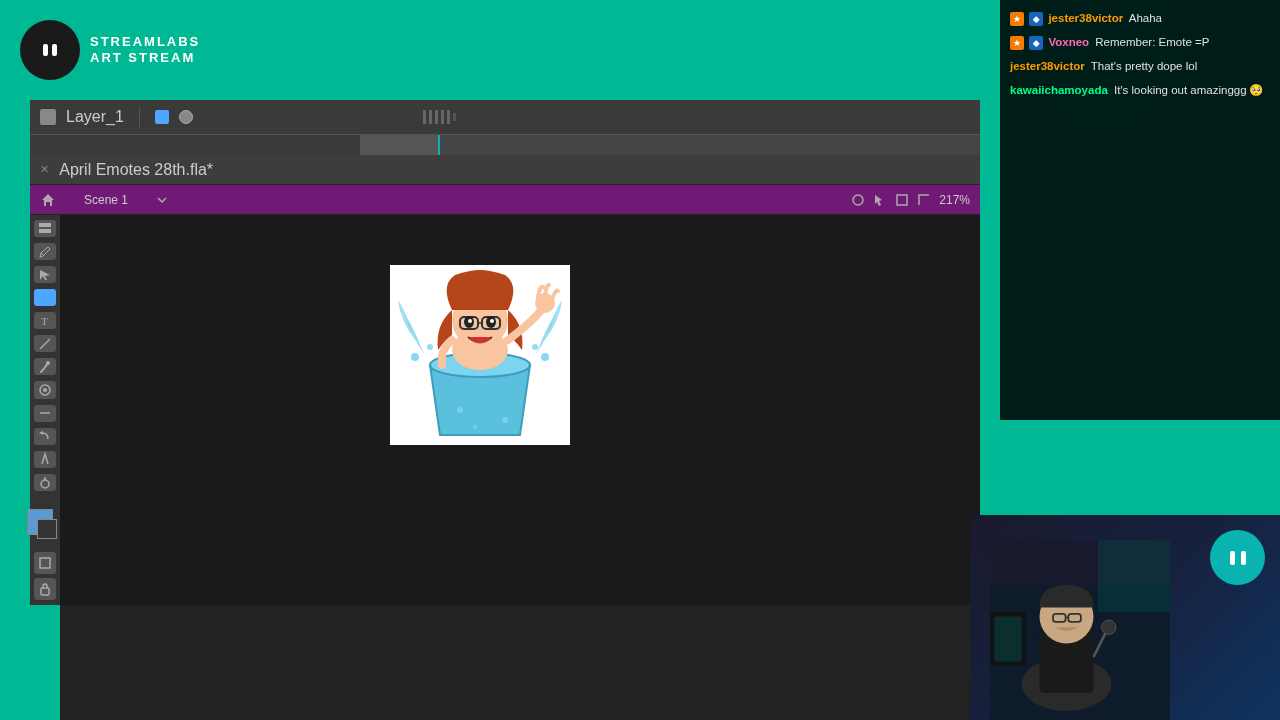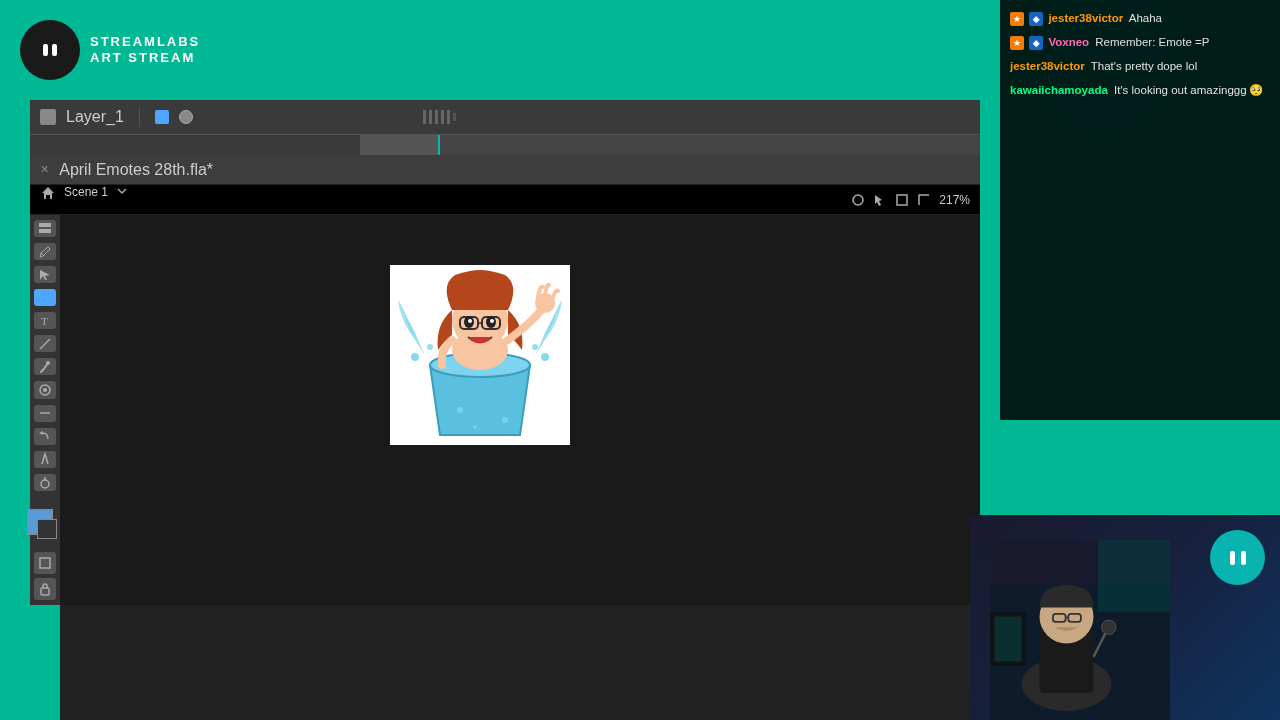--- a/index.html
+++ b/index.html
@@ -135,25 +135,26 @@
       font-size: 16px;
     }
 
     
     .scene-bar {
       position: absolute;
       top: 185px;
       left: 30px;
       width: 950px;
       height: 30px;
-      background: #000000;
+      background: #701a75;
       z-index: 3;
       display: flex;
+      align-items: center;
       padding: 0 10px;
-      gap: 8px;
+      gap: 28px;
       border-bottom: 1px solid #222;
     }
 
     .scene-label {
       color: #ccc;
       font-size: 12px;
     }
 
     .zoom-label {
       color: #ccc;

